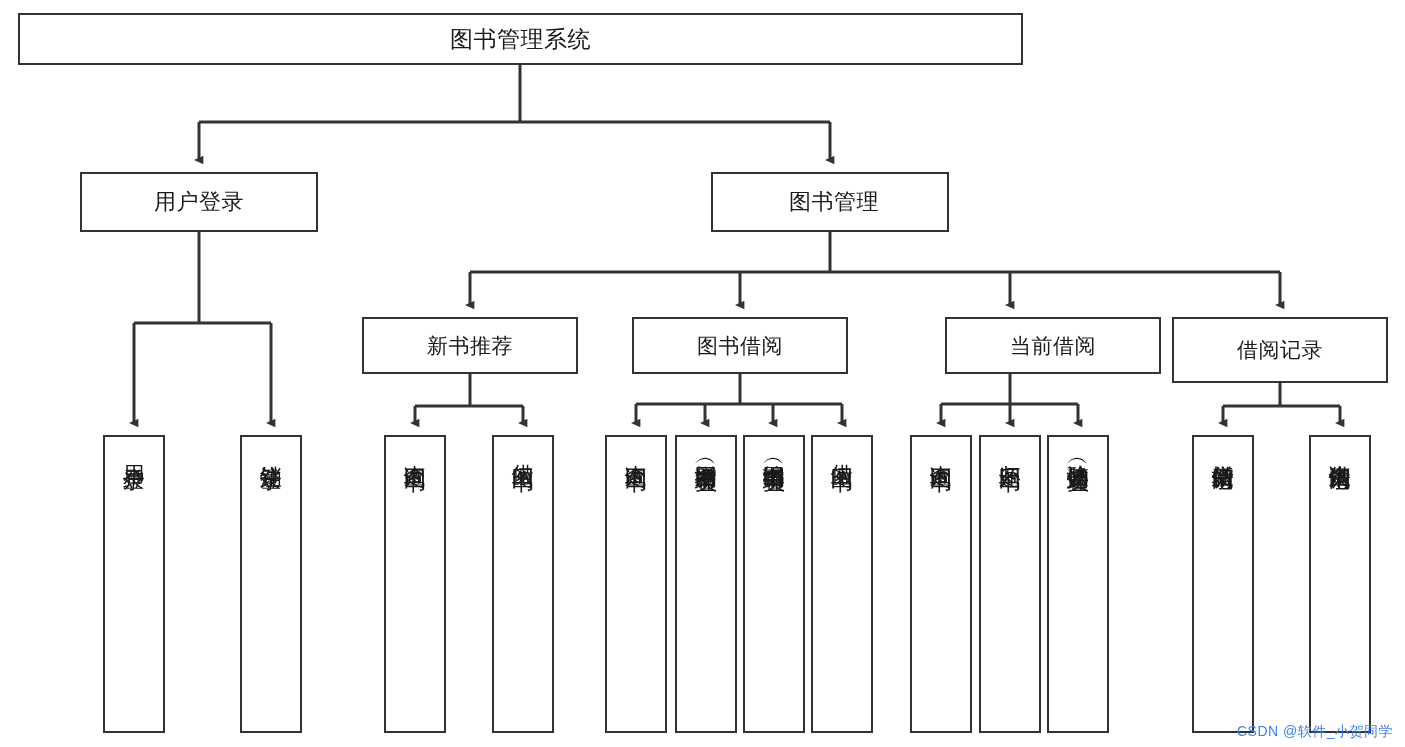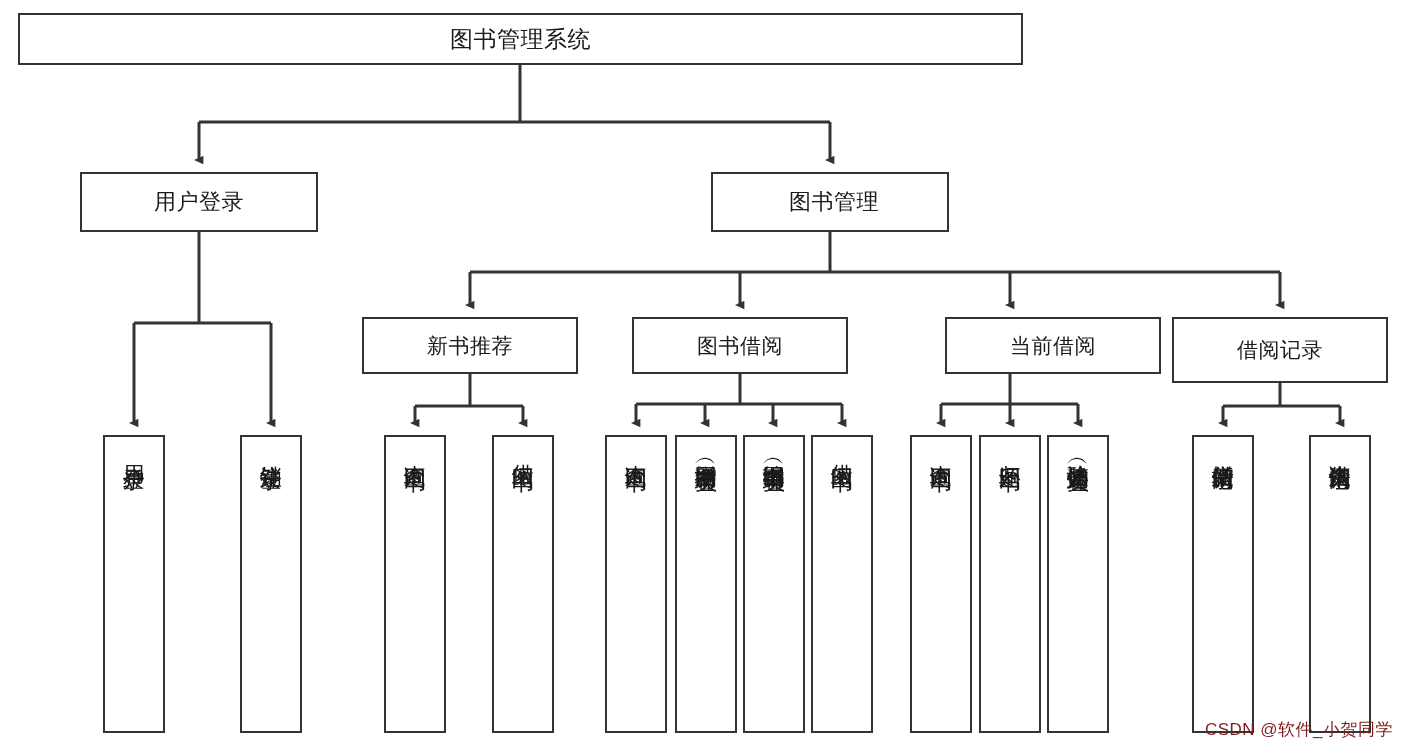--- a/index.html
+++ b/index.html
@@ -70,22 +70,22 @@
     display: block;
   }
   .node-leaf.leaf-tall .label {
     letter-spacing: 1px;
   }
   
   #watermark {
     position: absolute;
     right: 12px;
     bottom: 6px;
-    font-size: 17px;
-    color: #7f1d1d;
+    font-size: 14px;
+    color: #3b82f6;
     letter-spacing: 0.5px;
     z-index: 5;
     white-space: nowrap;
   }
 </style>
 </head>
 <body>
 
 <div id="canvas">
 

